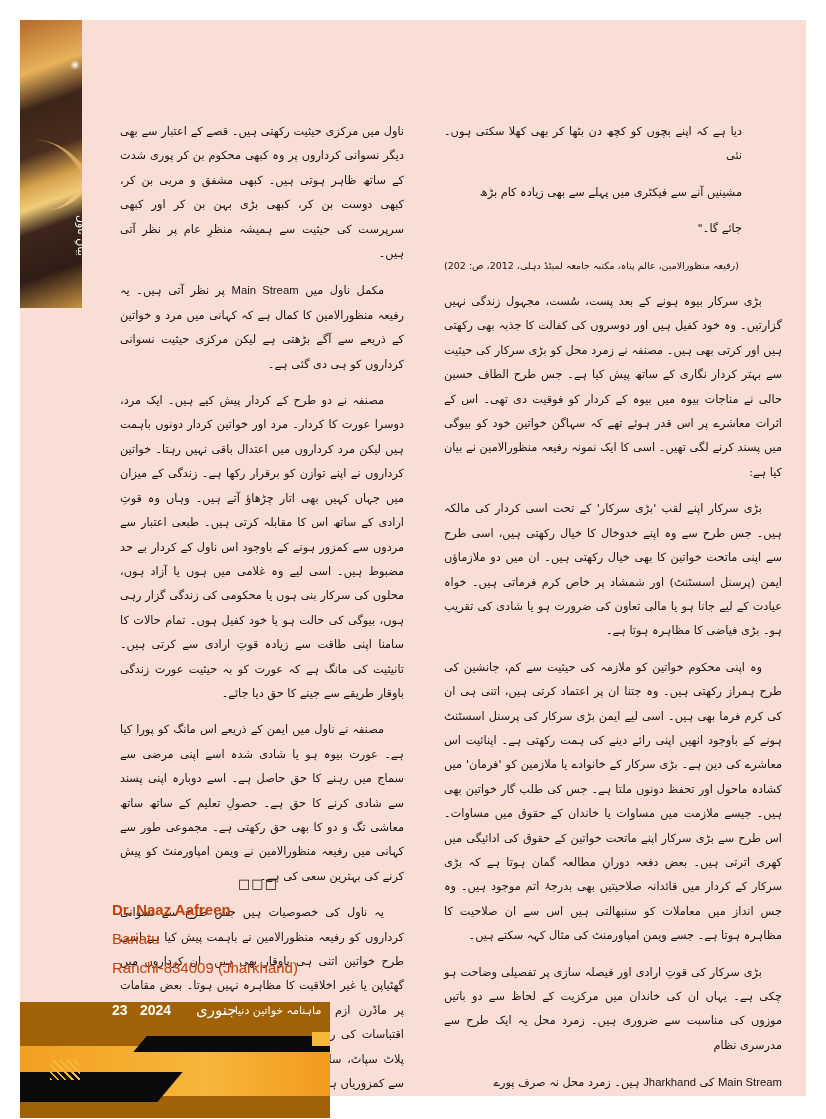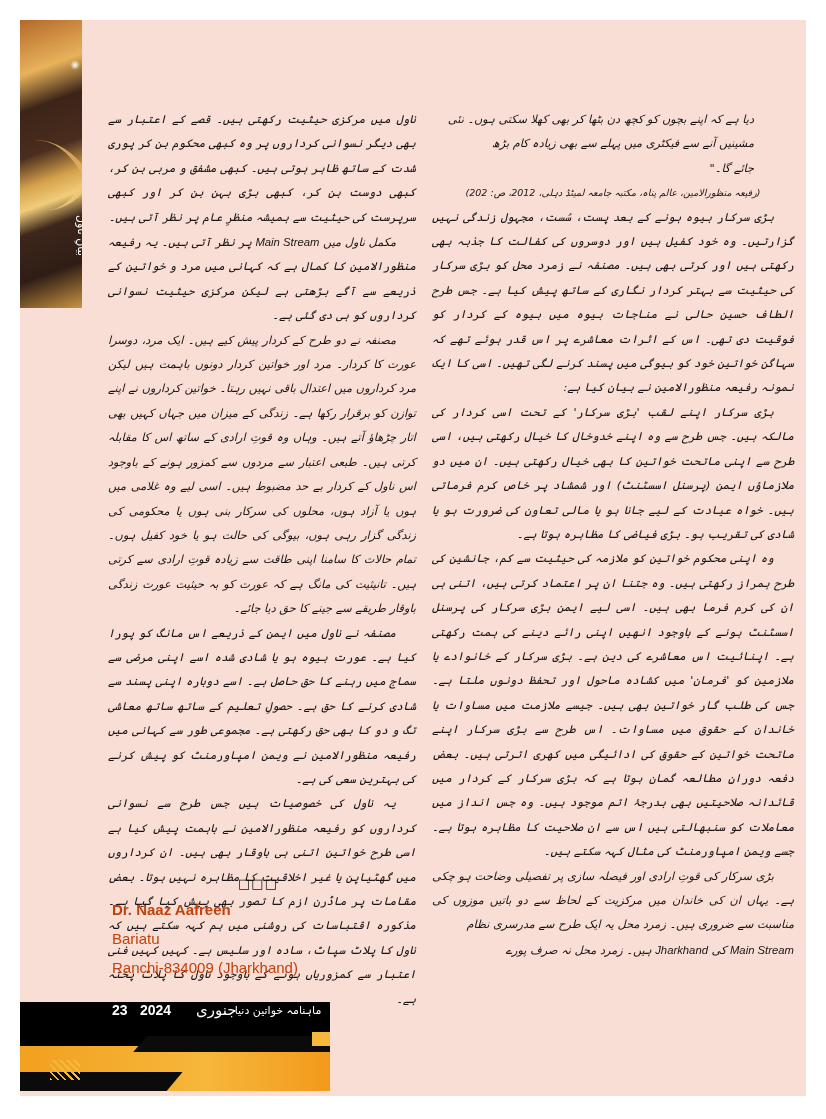--- a/index.html
+++ b/index.html
@@ -5,30 +5,30 @@
   html,body{margin:0;padding:0;background:#ffffff;}
   body{width:826px;height:1119px;position:relative;overflow:hidden;font-family:"DejaVu Sans",sans-serif;}
   .page{position:absolute;left:20px;top:20px;width:786px;height:1076px;background:#f8ded5;}
   .deco-strip{position:absolute;left:20px;top:20px;width:62px;height:288px;overflow:hidden;
     background:linear-gradient(160deg,#b4692a 0%,#e8b25a 18%,#3b2418 30%,#4a2d1e 45%,#d6a24c 55%,#f1cd7a 62%,#3d261b 70%,#2f1d15 85%,#c99442 100%);}
   .deco-strip .swoosh1{position:absolute;left:-40px;top:-30px;width:120px;height:220px;border-radius:50%;border-right:14px solid #f0c878;opacity:.85;}
   .deco-strip .swoosh2{position:absolute;left:-60px;top:120px;width:140px;height:220px;border-radius:50%;border-right:10px solid #e5b463;opacity:.8;}
   .deco-strip .sparkle{position:absolute;left:50px;top:40px;width:10px;height:10px;background:radial-gradient(circle,#fff 0%,rgba(255,255,255,0) 70%);}
   .section-label{position:absolute;left:68px;top:195px;transform:rotate(90deg);transform-origin:left top;color:#ffffff;font-size:11px;white-space:nowrap;font-family:"DejaVu Sans",sans-serif;direction:rtl;}
   .col{position:absolute;direction:rtl;text-align:justify;font-family:"DejaVu Sans",sans-serif;color:#1a1414;font-size:11.3px;line-height:24.4px;}
-  .col p{margin:0;font-style:italic;}
+  .col p{margin:12px;}
   .col .indent{text-indent:20px;}
   .col-right{left:432px;top:108px;width:362px;}
   .col-left{left:108px;top:108px;width:308px;}
-  .citation{font-size:9.5px;text-align:center;}
+  .citation{font-size:9.5px;text-align:left;}
   .en{direction:ltr;unicode-bidi:embed;font-family:"Liberation Sans",sans-serif;}
   .end-mark{position:absolute;left:228px;top:876px;width:60px;text-align:center;font-size:13px;color:#111;letter-spacing:1px;}
   .author{position:absolute;left:112px;top:895px;font-family:"Liberation Sans",sans-serif;color:#c2410c;font-size:15px;line-height:29px;direction:ltr;}
   .author .name{font-weight:bold;}
-  .footer{position:absolute;left:20px;top:1002px;width:310px;height:89px;background:#000000;overflow:hidden;}
+  .footer{position:absolute;left:20px;top:1002px;width:310px;height:116px;background:#a16207;overflow:hidden;}
   .footer .band{position:absolute;left:0;top:44px;width:310px;height:50px;background:linear-gradient(90deg,#f2a020,#f6b73a 60%,#f29a1c);}
   .footer .black-bar{position:absolute;left:120px;top:34px;width:200px;height:16px;background:#0b0b0b;transform:skewX(-40deg);}
   .footer .black-diag{position:absolute;left:-20px;top:70px;width:170px;height:30px;background:#0b0b0b;transform:skewX(-40deg);}
   .footer .stripes{position:absolute;left:30px;top:58px;width:30px;height:20px;background:repeating-linear-gradient(45deg,#f6b73a 0 2px,transparent 2px 5px);}
   .footer .accent{position:absolute;right:0;top:30px;width:18px;height:14px;background:#f6b73a;}
   .footer .meta{position:absolute;left:0;top:8px;width:300px;display:flex;align-items:center;color:#fff;}
   .footer .page-no{position:absolute;left:92px;font-family:"Liberation Sans",sans-serif;font-weight:bold;font-size:14px;}
   .footer .year{position:absolute;left:120px;font-family:"Liberation Sans",sans-serif;font-weight:bold;font-size:14px;}
   .footer .month{position:absolute;left:176px;font-size:15px;}
   .footer .mag{position:absolute;left:212px;font-size:11px;direction:rtl;width:92px;text-align:center;}

